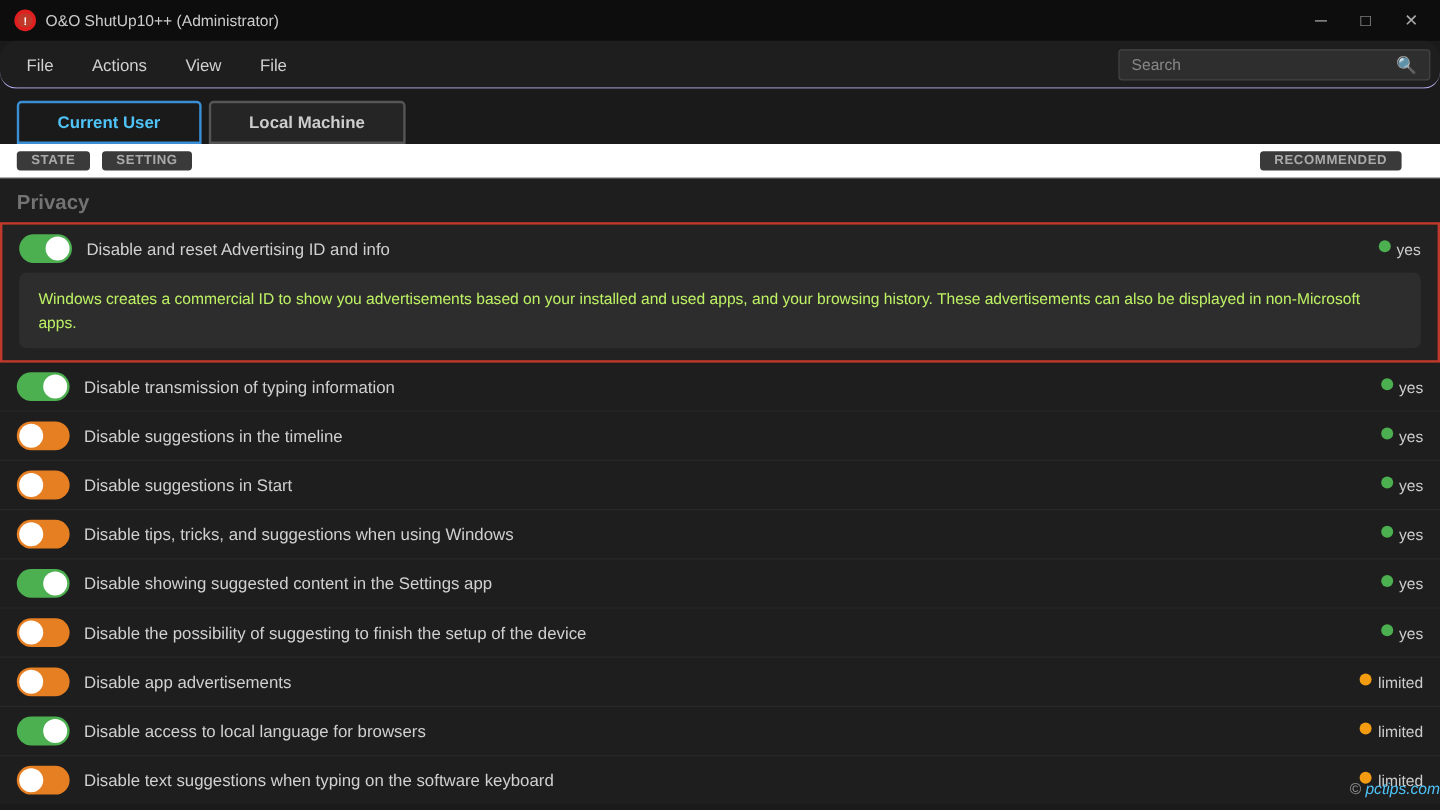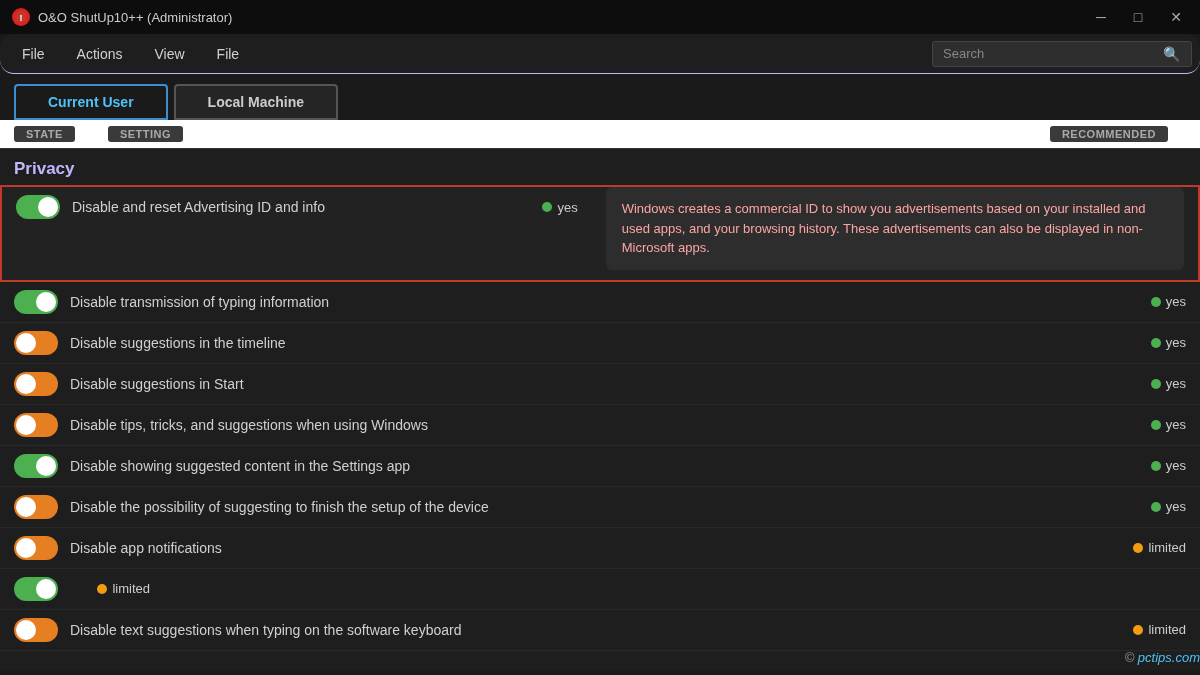--- a/index.html
+++ b/index.html
@@ -144,21 +144,20 @@
       letter-spacing: 0.5px;
     }
     .col-setting {
       background: #3a3a3a;
       padding: 2px 12px;
       border-radius: 3px;
       font-size: 11px;
       color: #aaa;
       font-weight: 600;
       letter-spacing: 0.5px;
-      margin-left: 23px;
     }
     .col-recommended {
       margin-left: auto;
       background: #3a3a3a;
       padding: 2px 12px;
       border-radius: 3px;
       font-size: 11px;
       color: #aaa;
       font-weight: 600;
       letter-spacing: 0.5px;
@@ -179,52 +178,52 @@
     .main-content::-webkit-scrollbar-thumb {
       background: #555;
       border-radius: 3px;
     }
 
     
     .section-header {
       padding: 10px 14px 6px 14px;
       font-size: 17px;
       font-weight: 600;
-      color: #c4b5fd;
+      color: #737373;
     }
 
     
     .setting-row {
       display: flex;
       align-items: center;
       padding: 8px 14px;
       border-bottom: 1px solid #282828;
       min-height: 40px;
       cursor: pointer;
     }
     .setting-row.expanded {
-      flex-direction: row;
+      flex-direction: column;
       align-items: flex-start;
       border: 2px solid #c0392b;
       background: #222;
       padding: 0;
     }
     .setting-row.expanded .row-main {
       display: flex;
       align-items: center;
       width: 100%;
       padding: 8px 14px;
     }
     .setting-desc {
       background: #2d2d2d;
       border-radius: 6px;
       padding: 12px 16px;
       margin: 0 14px 10px 14px;
       font-size: 13px;
-      color: #fca5a5;
+      color: #bef264;
       line-height: 1.5;
       width: calc(100% - 28px);
     }
 
     
     .toggle {
       width: 44px;
       height: 24px;
       border-radius: 12px;
       position: relative;
@@ -248,21 +247,21 @@
     .toggle.on-green .toggle-knob { right: 2px; }
     .toggle.off-orange .toggle-knob { left: 2px; }
 
     .setting-label {
       flex: 1;
       font-size: 14px;
       color: #d0d0d0;
     }
     .status-badge {
       display: flex;
-      align-items: center;
+      align-items: flex-start;
       gap: 5px;
       font-size: 13px;
       color: #ccc;
       min-width: 80px;
       justify-content: flex-end;
     }
     .dot {
       width: 10px;
       height: 10px;
       border-radius: 50%;
@@ -408,31 +407,32 @@
     <div class="status-badge">
       <span class="dot green"></span>
       <span>yes</span>
     </div>
   </div>
 
   <div class="setting-row">
     <div class="toggle off-orange">
       <div class="toggle-knob"></div>
     </div>
-    <span class="setting-label">Disable app notifications</span>
+    <span class="setting-label">Disable app advertisements</span>
     <div class="status-badge">
       <span class="dot orange"></span>
       <span>limited</span>
     </div>
   </div>
 
   <div class="setting-row">
     <div class="toggle on-green">
       <div class="toggle-knob"></div>
     </div>
+    <span class="setting-label">Disable access to local language for browsers</span>
     <div class="status-badge">
       <span class="dot orange"></span>
       <span>limited</span>
     </div>
   </div>
 
   <div class="setting-row">
     <div class="toggle off-orange">
       <div class="toggle-knob"></div>
     </div>

